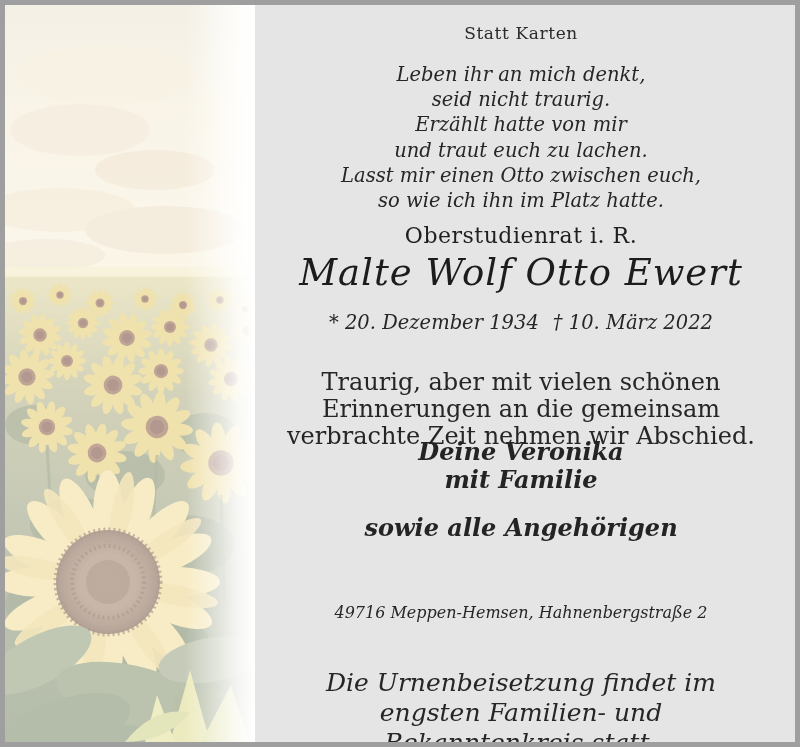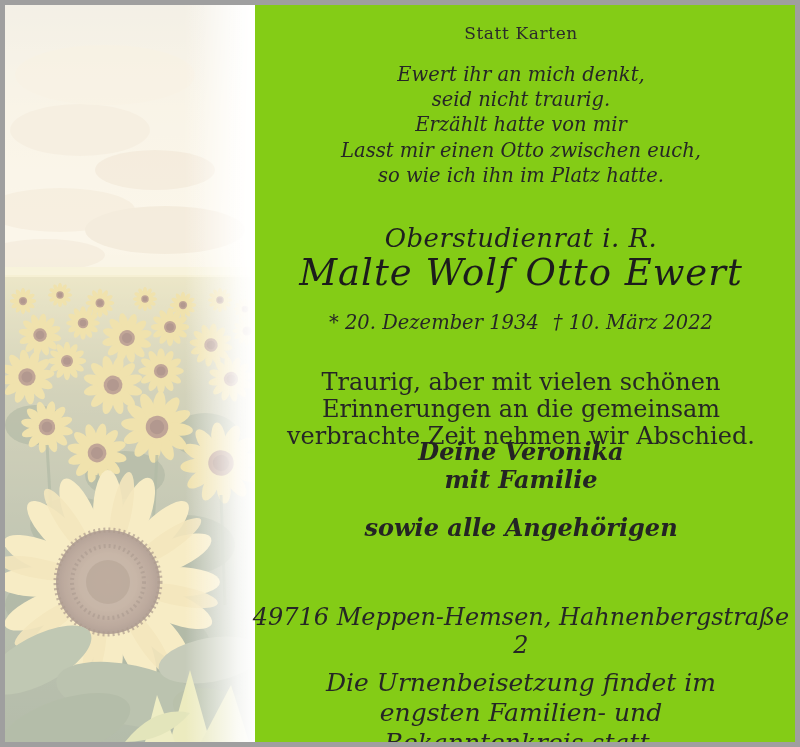--- a/index.html
+++ b/index.html
@@ -2,21 +2,21 @@
 <html><head>
 <meta charset="utf-8">
 <style>
   html, body { margin: 0; padding: 0; background: #ffffff; }
   .page {
     position: relative;
     width: 800px;
     height: 747px;
     box-sizing: border-box;
     border: 5px solid #9f9f9f;
-    background: #84cc16;
+    background: #e5e5e5;
     overflow: hidden;
     font-family: "DejaVu Serif", "Liberation Serif", serif;
     color: #222222;
   }
   .photo {
     position: absolute;
     left: 0; top: 0;
     width: 250px; height: 737px;
   }
   .notice {
@@ -38,22 +38,21 @@
   }
   .poem {
     top: 57px;
     font-style: italic;
     font-size: 19.5px;
     line-height: 25.2px;
     color: #262626;
   }
   .title-prefix {
     top: 218px;
-    font-style: italic;
-    font-size: 26px;
+    font-size: 22px;
     letter-spacing: 0.5px;
     color: #1f1f1f;
   }
   .deceased-name {
     top: 246px;
     font-style: italic;
     font-size: 37px;
     letter-spacing: 1px;
     color: #1c1c1c;
   }
@@ -78,21 +77,21 @@
   .mourner-extra { top: 508px; }
   .mourner {
     font-style: italic;
     font-weight: bold;
     font-size: 24px;
     color: #242424;
   }
   .address-line {
     top: 598px;
     font-style: italic;
-    font-size: 24px;
+    font-size: 16px;
     color: #262626;
   }
   .funeral {
     top: 663px;
     font-style: italic;
     font-size: 25px;
     line-height: 30px;
     color: #262626;
   }
 </style>
@@ -259,23 +258,24 @@
 
       <rect x="0" y="0" width="250" height="737" fill="url(#rightfade)"></rect>
     </svg>
   </div>
 
   <div class="notice">
 
     <div class="block header-line">Statt Karten</div>
 
     <div class="block poem">
-      <div>Ewert ihr an mich denkt,</div>
+      <div>Leben ihr an mich denkt,</div>
       <div>seid nicht traurig.</div>
       <div>Erzählt hatte von mir</div>
+      <div>und traut euch zu lachen.</div>
       <div>Lasst mir einen Otto zwischen euch,</div>
       <div>so wie ich ihn im Platz hatte.</div>
     </div>
 
     <div class="block title-prefix">Oberstudienrat i. R.</div>
 
     <div class="block deceased-name">Malte Wolf Otto Ewert</div>
 
     <div class="block dates">
       <span>* 20. Dezember 1934</span>

